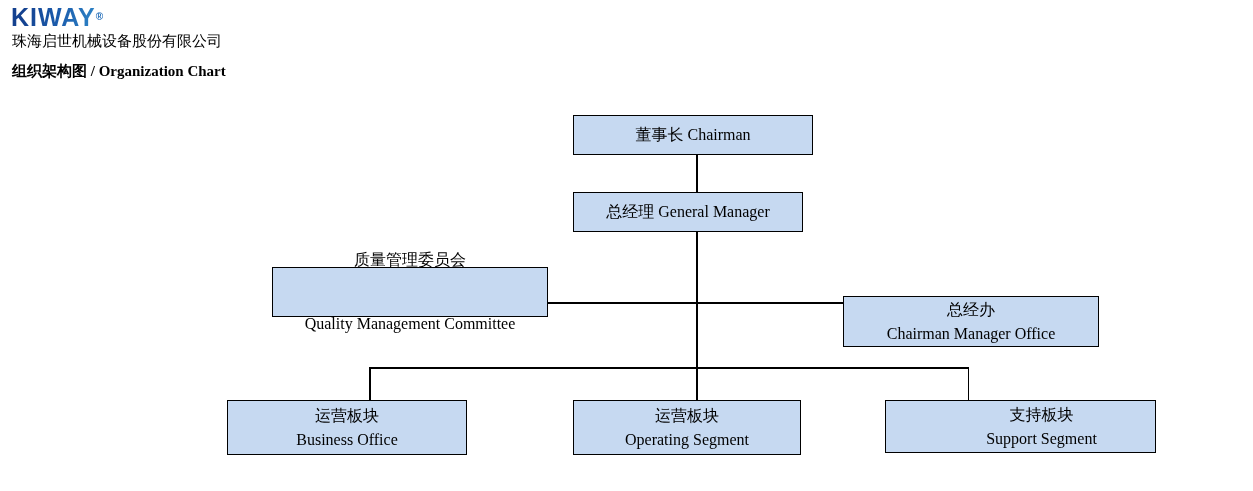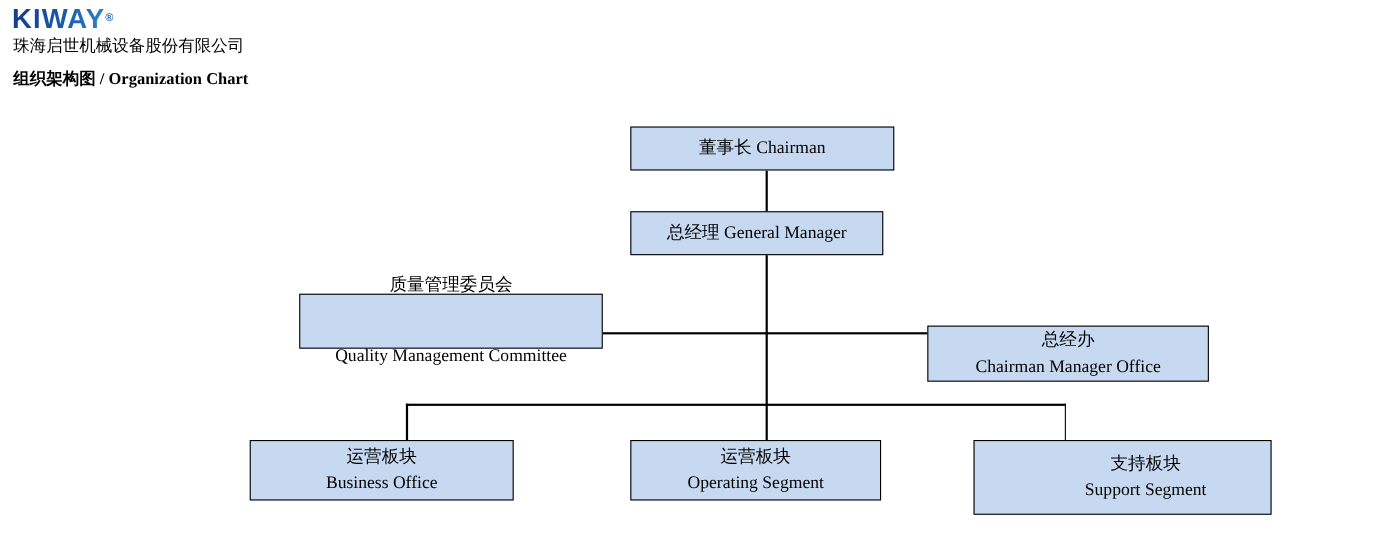--- a/index.html
+++ b/index.html
@@ -76,18 +76,18 @@
   <div class="node" style="left:227px;top:400px;width:240px;height:55px;">
     <div class="lbl">运营板块</div>
     <div class="lbl">Business Office</div>
   </div>
 
   <div class="node" style="left:573px;top:400px;width:228px;height:55px;">
     <div class="lbl">运营板块</div>
     <div class="lbl">Operating Segment</div>
   </div>
 
-  <div class="node" style="left:885px;top:400px;width:271px;height:68px;padding-left:42px;">
+  <div class="node" style="left:885px;top:400px;width:271px;height:53px;padding-left:42px;">
     <div class="lbl">支持板块</div>
     <div class="lbl">Support Segment</div>
   </div>
 
 </div>
 
 </body></html>

